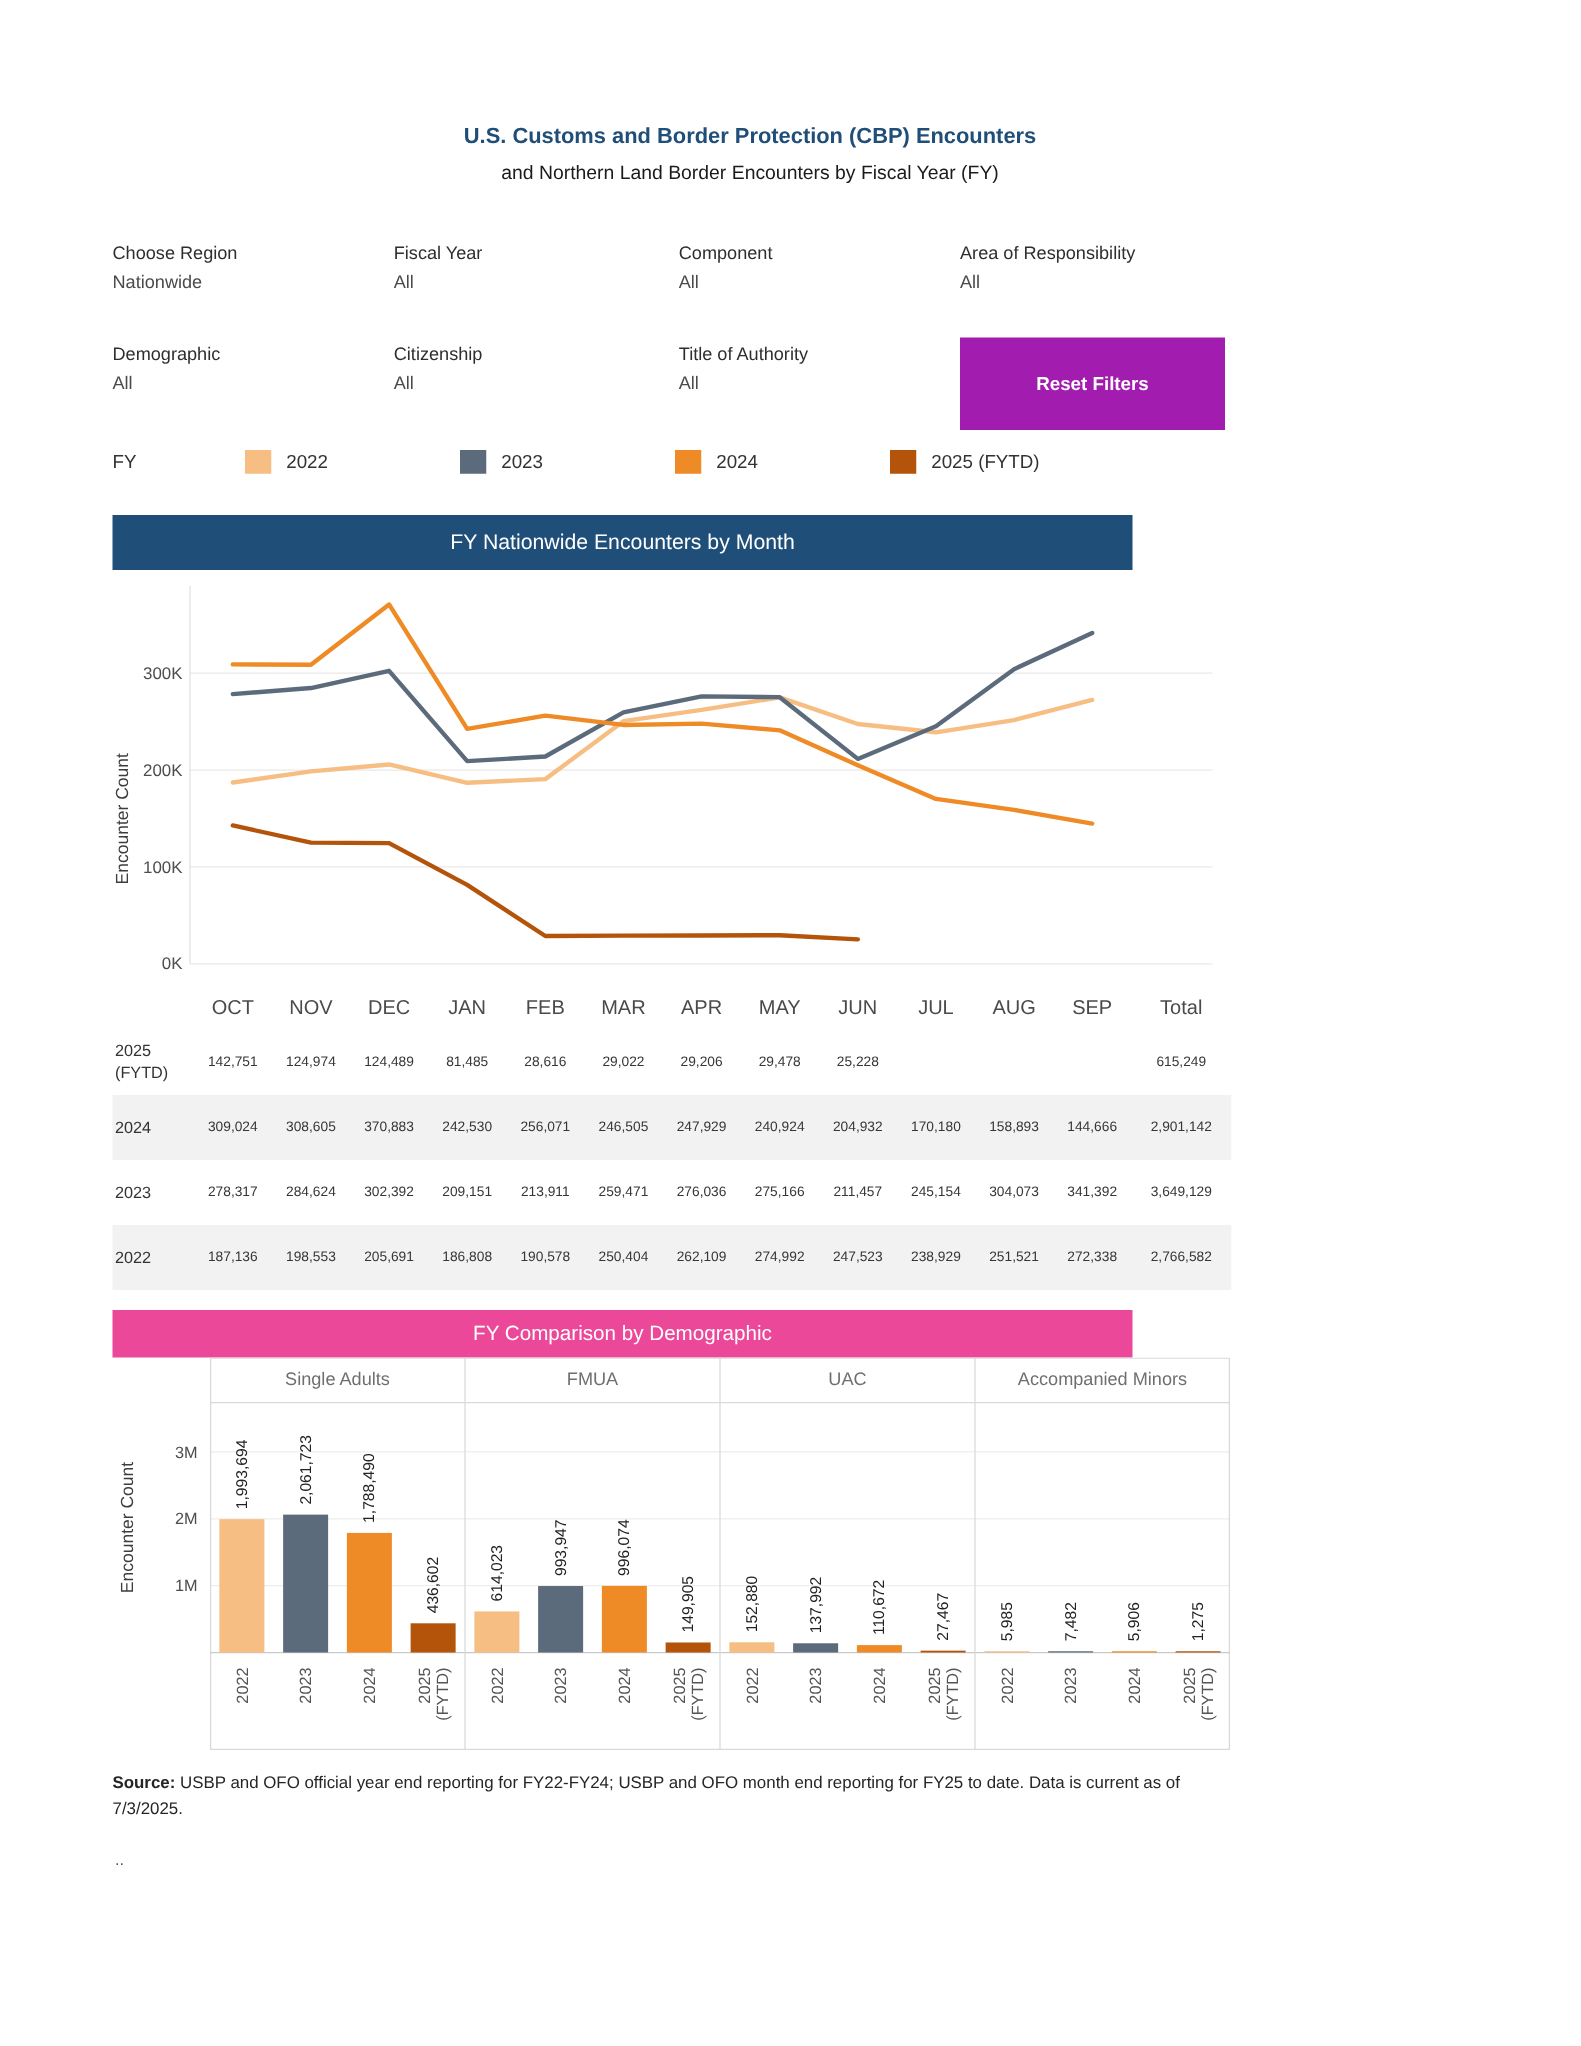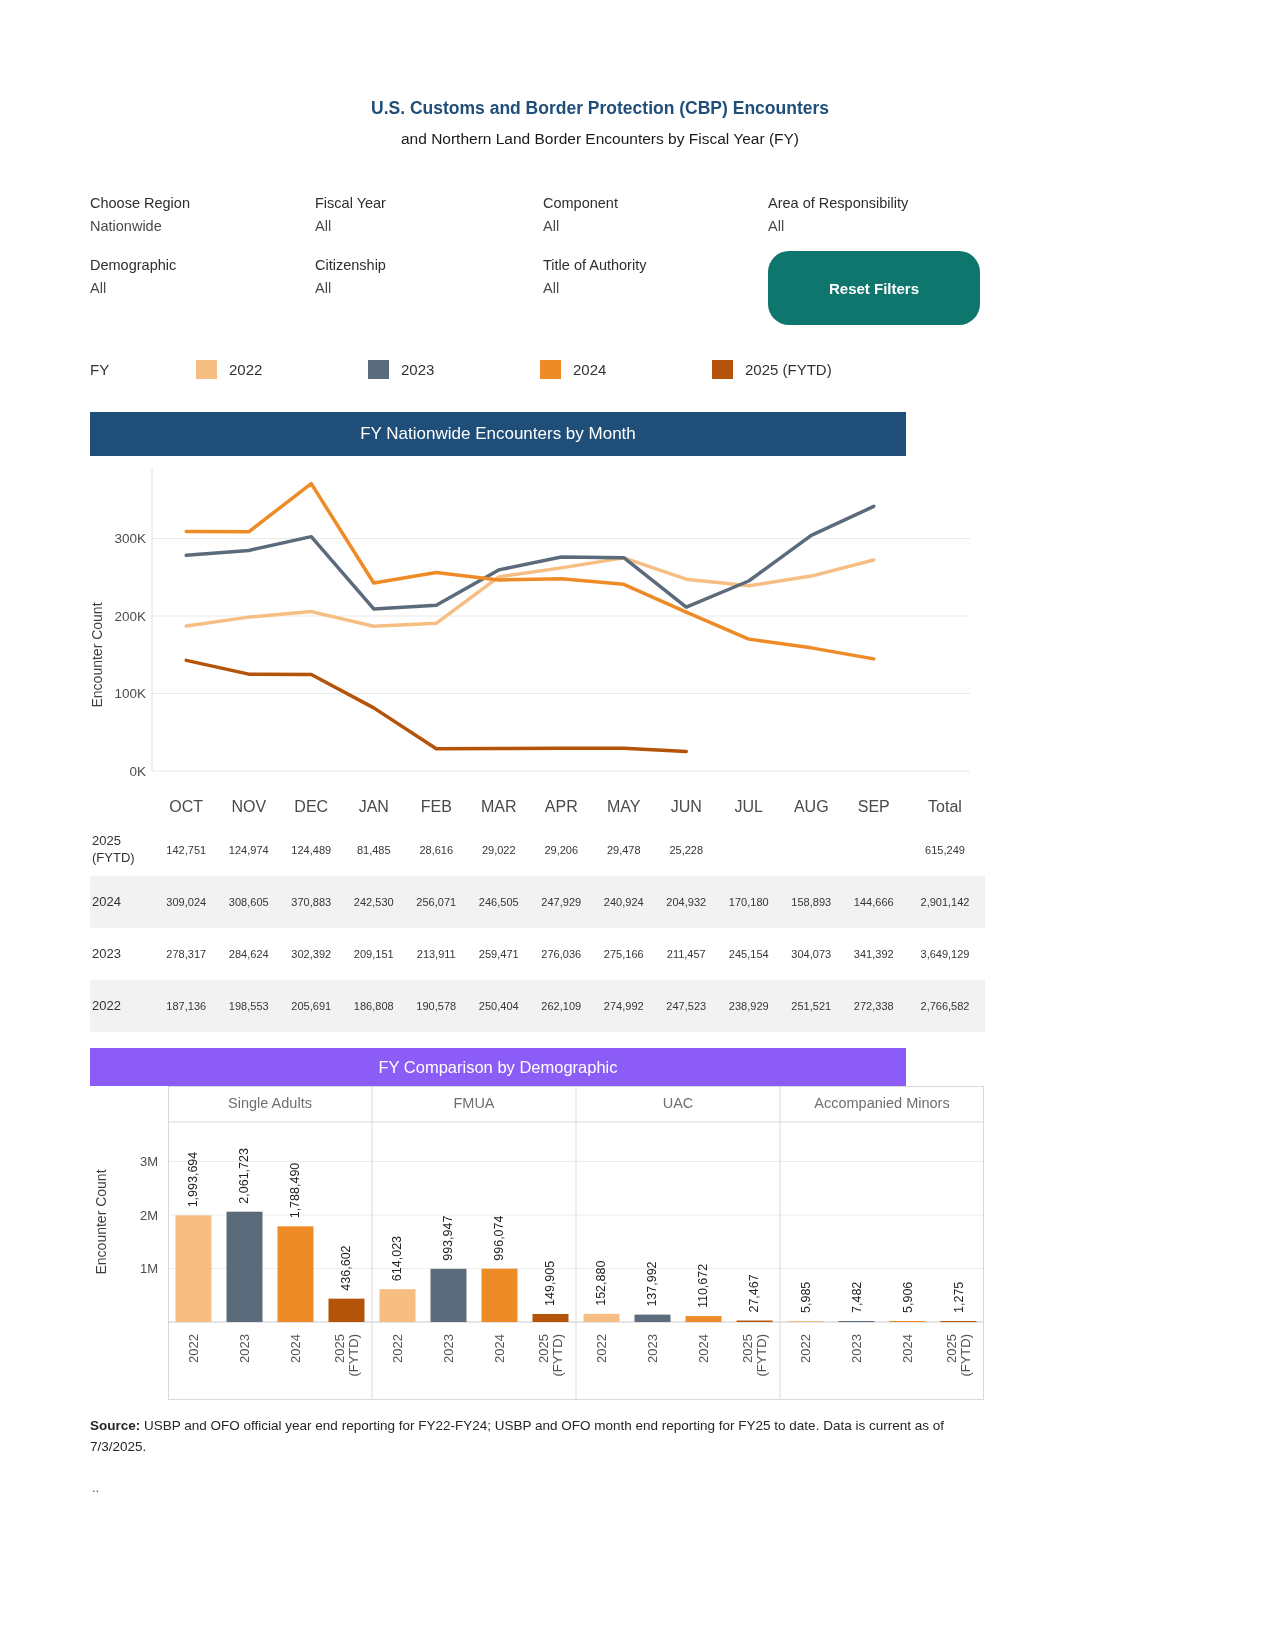--- a/index.html
+++ b/index.html
@@ -9,21 +9,21 @@
 
   .logo-block{left:95px;top:84px;width:130px;text-align:center;}
   .seal{display:block;margin:0 auto;}
   .logo-caption{margin-top:3px;font-family:"Liberation Serif",serif;font-weight:bold;font-size:11.5px;color:#33557E;line-height:1.3;}
 
   .title-block{left:215px;top:98px;width:770px;text-align:center;}
   .main-title{font-size:17.5px;font-weight:bold;color:#1F4E79;margin-bottom:9px;}
   .subtitle{font-size:15.5px;color:#1b1b1b;line-height:1.45;}
 
   .filters-grid{left:90px;top:195px;width:895px;display:grid;
-    grid-template-columns:225px 228px 225px 217px;grid-template-rows:62px auto;}
+    grid-template-columns:225px 228px 225px 217px;grid-template-rows:62px auto;row-gap:19px;}
   .filter-item{cursor:pointer;}
   .filter-label{font-size:14.5px;color:#2e2e2e;}
   .filter-value{font-size:14.5px;color:#4a4a4a;margin-top:7px;}
   .reset-btn{width:212px;height:74px;color:#ffffff;font-size:15px;font-weight:bold;
     border:none;cursor:pointer;margin-top:-6px;font-family:inherit;}
 
   .legend{left:90px;top:357px;width:895px;display:flex;align-items:center;height:24px;}
   .legend-fy{width:106px;font-size:15px;color:#333333;}
   .legend-item{width:172px;display:flex;align-items:center;gap:12px;cursor:pointer;}
   .legend-swatch{width:21px;height:19px;display:inline-block;flex:0 0 auto;}
@@ -82,21 +82,21 @@
         <div class="filter-value">All</div>
       </div>
       <div class="filter-item">
         <div class="filter-label">Citizenship</div>
         <div class="filter-value">All</div>
       </div>
       <div class="filter-item">
         <div class="filter-label">Title of Authority</div>
         <div class="filter-value">All</div>
       </div>
-      <button class="reset-btn" style="background: #0f766e; border-radius: 21px;">Reset Filters</button>
+      <button class="reset-btn" style="background: #a21caf;">Reset Filters</button>
     </div>
 
   <div class="abs legend">
     <div class="legend-fy">FY</div>
     <div id="legend-items" style="display:flex;align-items:center;">
         <div class="legend-item">
           <span class="legend-swatch" style="background: rgb(246, 190, 131);"></span>
           <span class="legend-item-label">2022</span>
         </div>
         <div class="legend-item">
@@ -213,21 +213,21 @@
           <div class="td">274,992</div>
           <div class="td">247,523</div>
           <div class="td">238,929</div>
           <div class="td">251,521</div>
           <div class="td">272,338</div>
           <div class="td">2,766,582</div>
         </div>
       </div>
   </div>
 
-  <div class="abs titlebar titlebar2" style="background: #8b5cf6;">FY Comparison by Demographic</div>
+  <div class="abs titlebar titlebar2" style="background: #ec4899;">FY Comparison by Demographic</div>
 
   <div class="abs bar-chart">
     <svg id="bar-chart-svg" width="895" height="316" viewBox="0 0 895 316">
         <line x1="78" y1="182.5" x2="894" y2="182.5" stroke="#ededed" stroke-width="1"></line>
         <text x="68" y="187" text-anchor="end" font-size="13" fill="#4d4d4d">1M</text>
         <line x1="78" y1="129" x2="894" y2="129" stroke="#ededed" stroke-width="1"></line>
         <text x="68" y="133.5" text-anchor="end" font-size="13" fill="#4d4d4d">2M</text>
         <line x1="78" y1="75.5" x2="894" y2="75.5" stroke="#ededed" stroke-width="1"></line>
         <text x="68" y="80" text-anchor="end" font-size="13" fill="#4d4d4d">3M</text>
         <text x="16" y="136" text-anchor="middle" font-size="14" fill="#3d3d3d" transform="rotate(-90 16 136)">Encounter Count</text>

